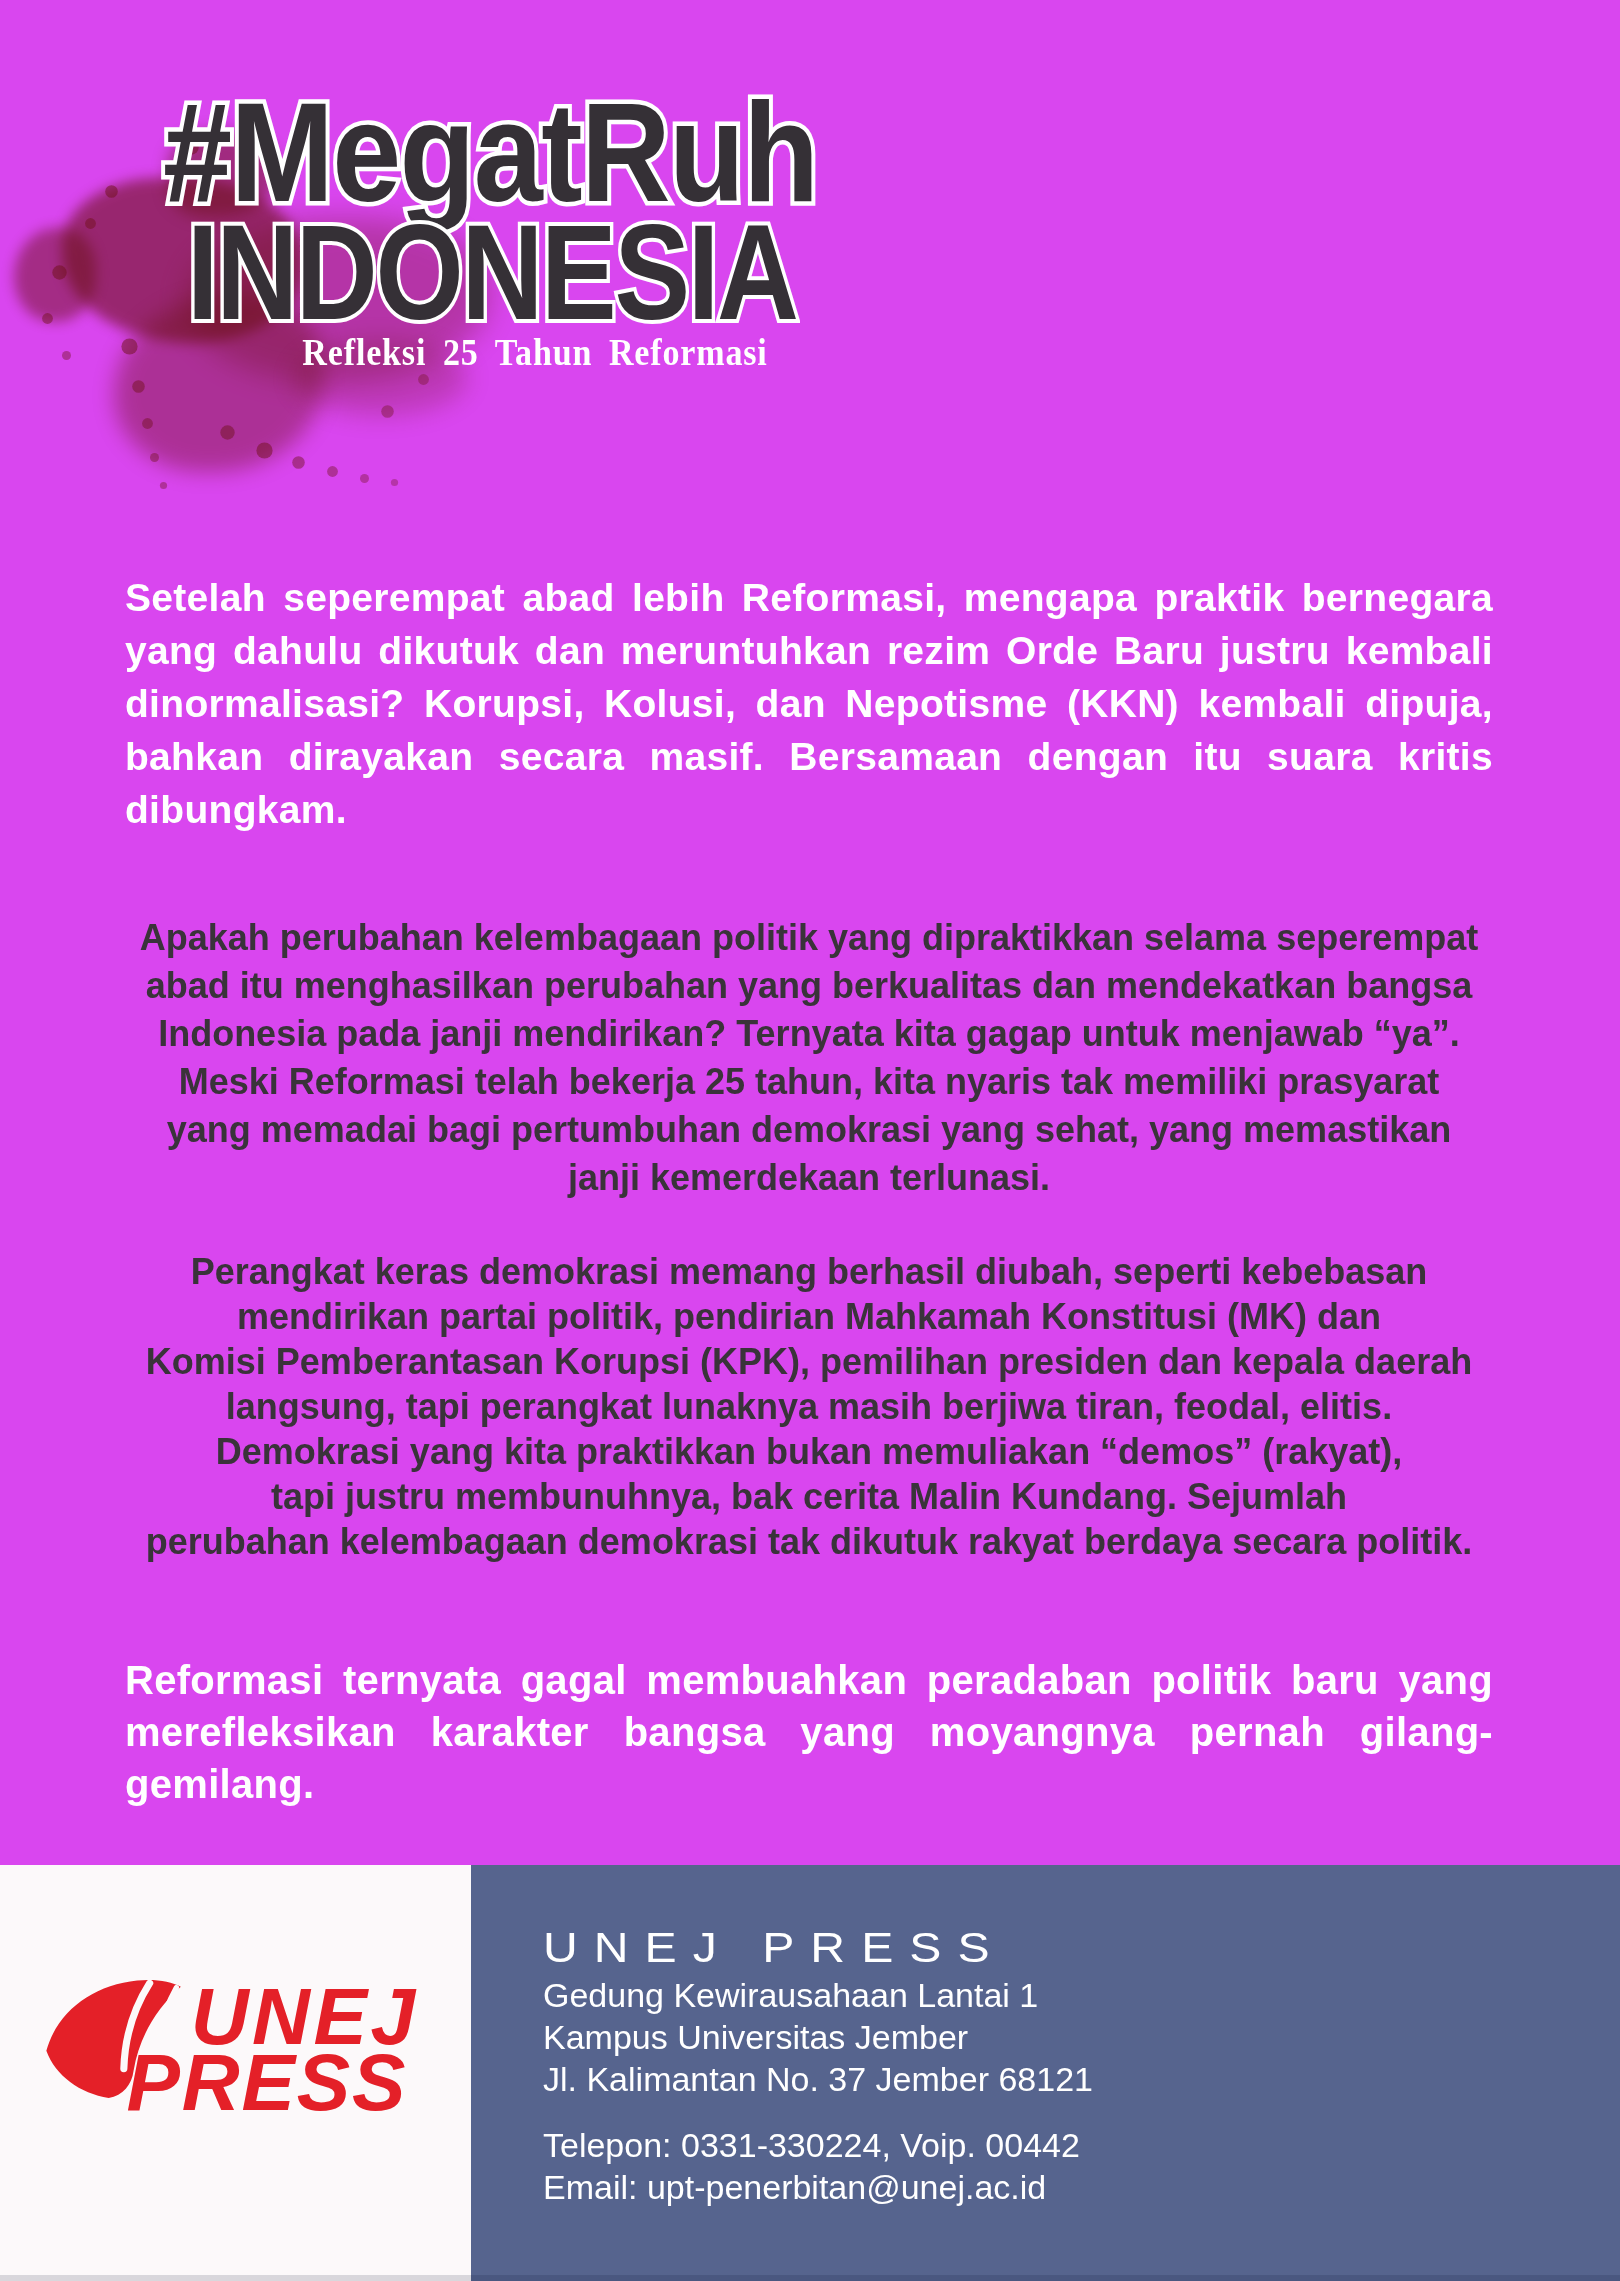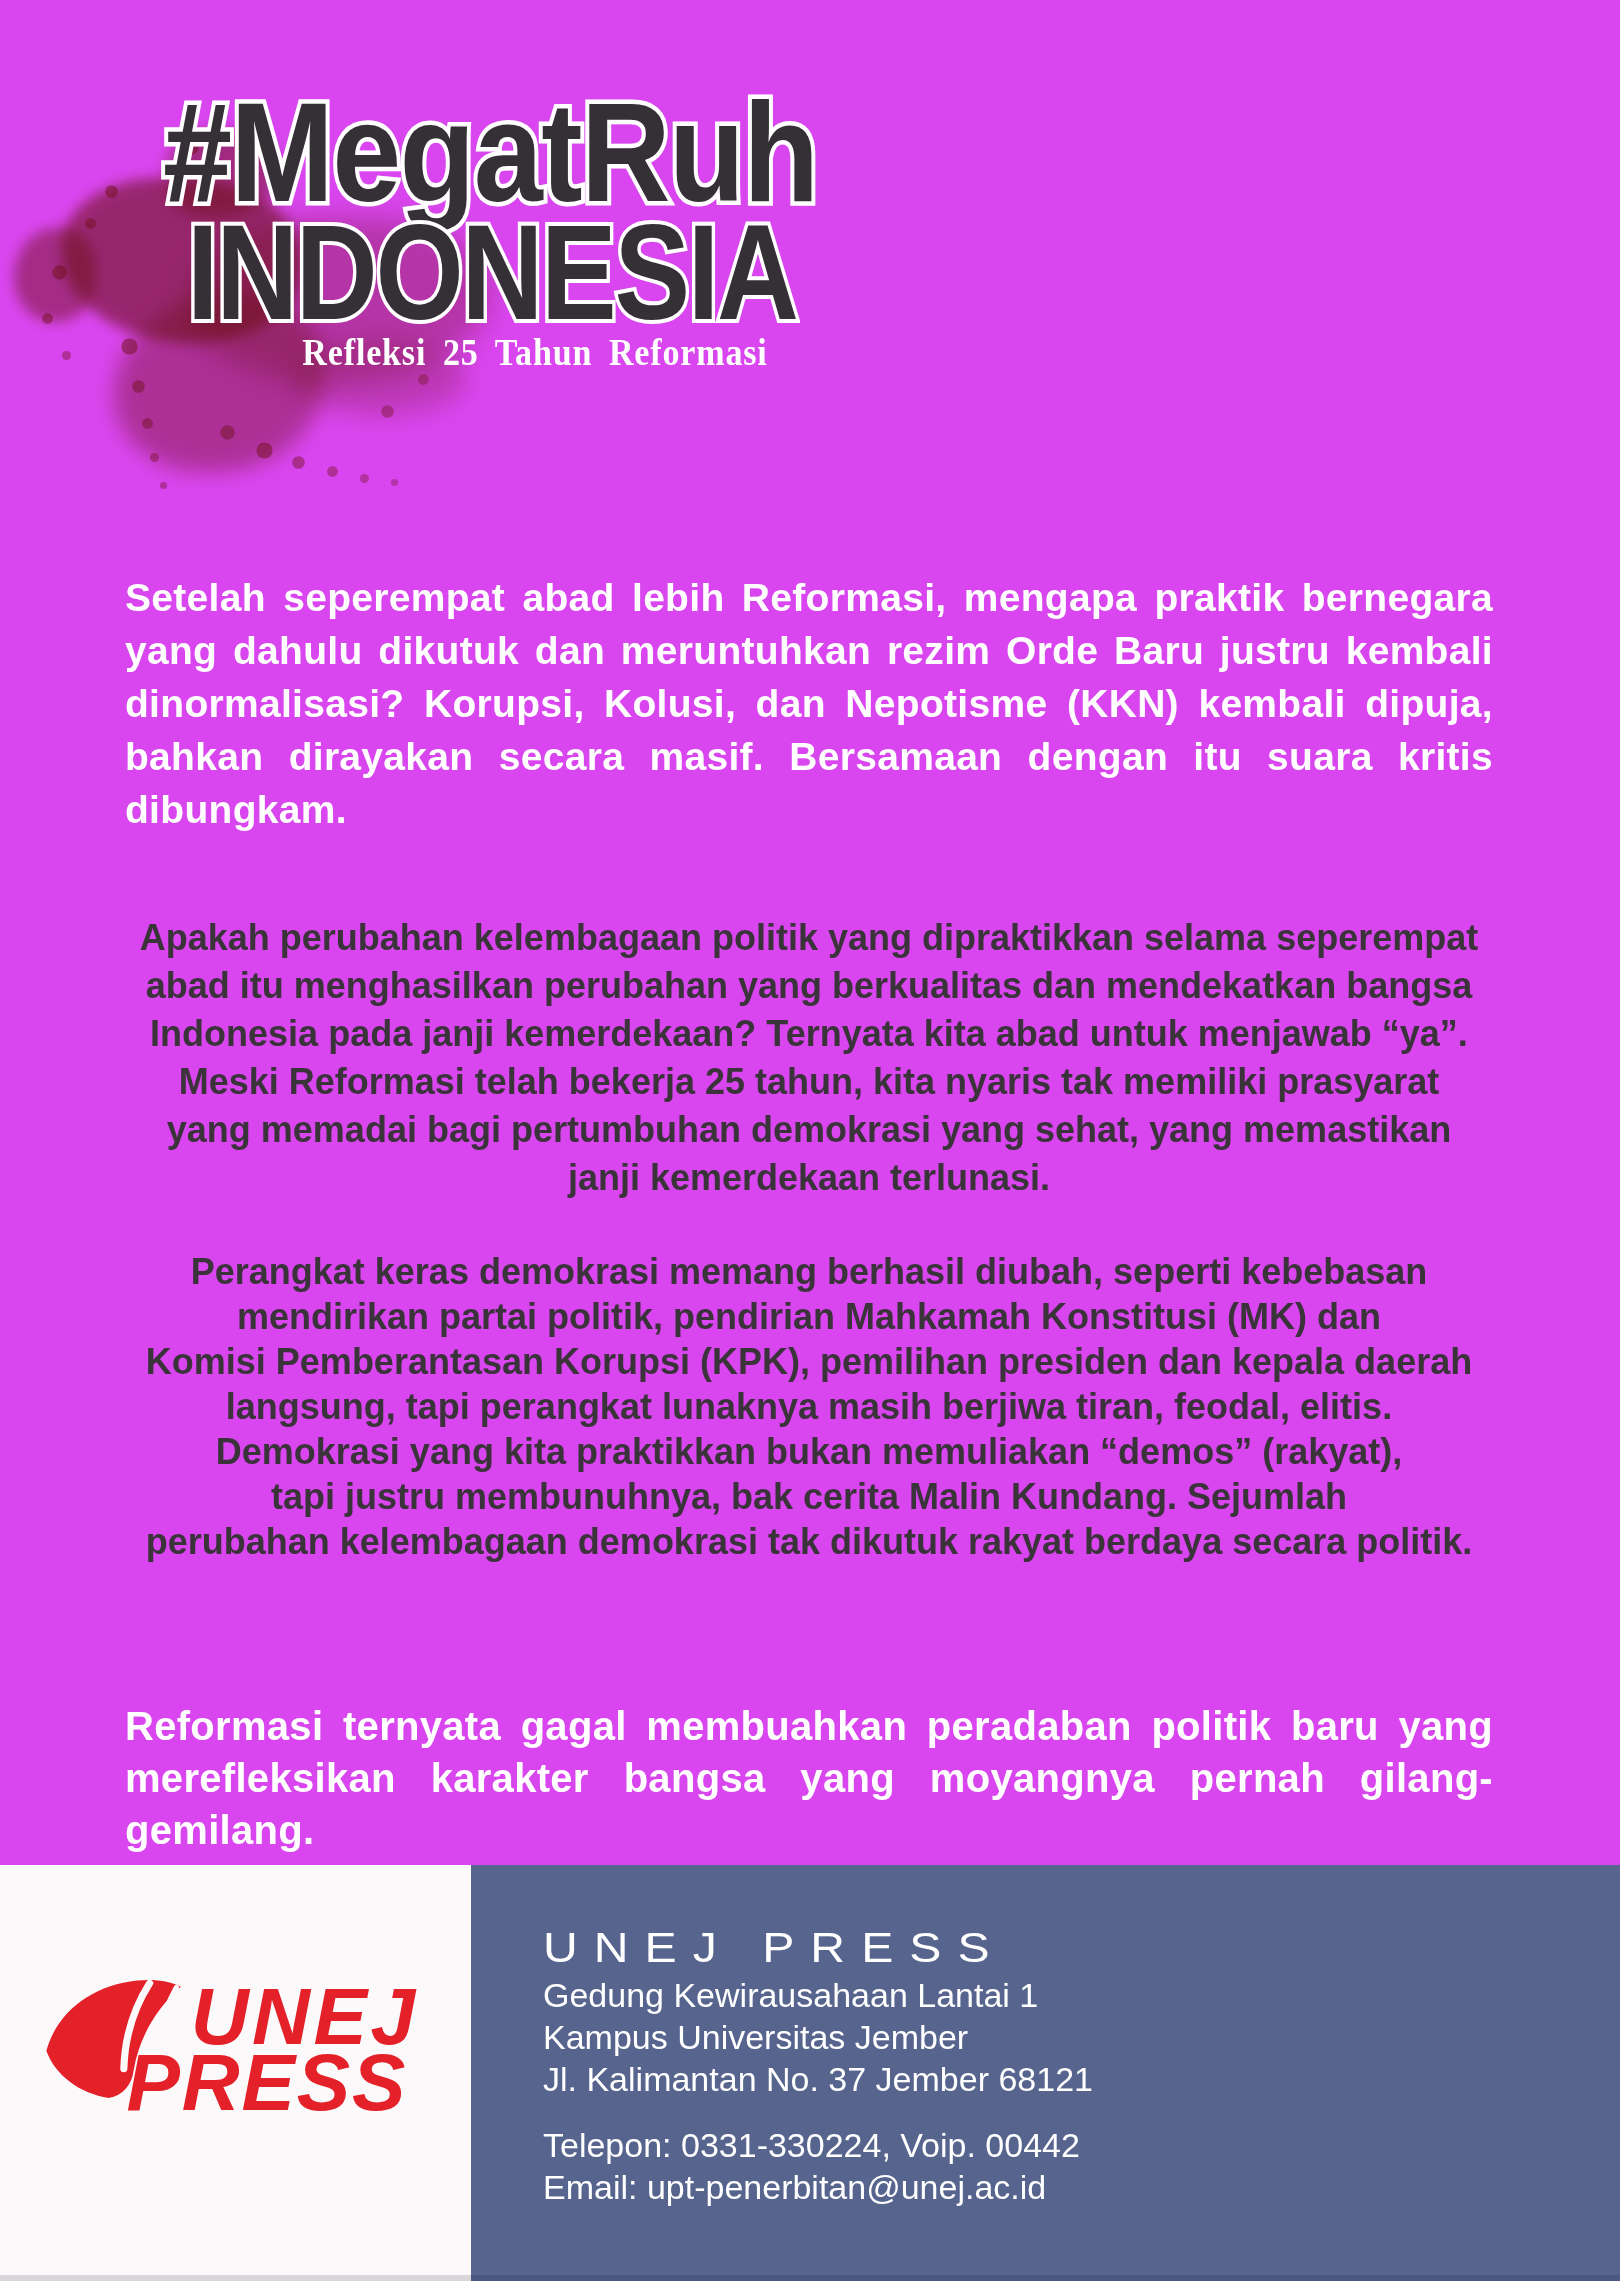--- a/index.html
+++ b/index.html
@@ -65,21 +65,21 @@
   
   .para{position:absolute;left:125px;width:1368px;z-index:3;margin-top:10px;}
   .para .line{display:block;}
   .justify .line{text-align:justify;text-align-last:justify;}
   .justify .line.last{text-align-last:left;}
   .justify.full-last .line.last{text-align-last:justify;}
   .center .line{text-align:center;}
   #p1{top:561px;font-size:39px;line-height:53px;color:#ffffff;font-weight:700;letter-spacing:0.3px;}
   #p2{top:904px;font-size:36px;line-height:48px;color:#3a333a;font-weight:700;}
   #p3{top:1239px;font-size:36px;line-height:45px;color:#3a333a;font-weight:700;}
-  #p4{top:1690px;font-size:40px;line-height:52px;color:#ffffff;font-weight:700;letter-spacing:0.3px;}
+  #p4{top:1644px;font-size:40px;line-height:52px;color:#ffffff;font-weight:700;letter-spacing:0.3px;}
 
   
   .footer{position:absolute;left:0;top:1865px;width:1621px;height:416px;background:#56648e;z-index:4;}
   .footer:after{content:"";position:absolute;left:0;bottom:0;width:100%;height:6.2px;background:rgba(10,14,40,.14);}
   .footer-left{position:absolute;left:0;top:0;width:471px;height:100%;background:#fcf9fa;}
   .logo-svg{position:absolute;left:41px;top:109px;}
   .logo-word{font-family:"Liberation Sans",sans-serif;font-weight:700;font-style:italic;fill:#e42028;}
   .footer-right{
     position:absolute;left:471px;top:0;width:1175px;height:100%;
     padding:61px 0 0 72px;box-sizing:border-box;color:#ffffff;
@@ -120,21 +120,21 @@
   <div id="p1" class="para justify">
       <div class="line">Setelah seperempat abad lebih Reformasi, mengapa praktik bernegara</div>
       <div class="line">yang dahulu dikutuk dan meruntuhkan rezim Orde Baru justru kembali</div>
       <div class="line">dinormalisasi? Korupsi, Kolusi, dan Nepotisme (KKN) kembali dipuja,</div>
       <div class="line">bahkan dirayakan secara masif. Bersamaan dengan itu suara kritis</div>
       <div class="line last">dibungkam.</div>
     </div>
   <div id="p2" class="para center">
       <div class="line">Apakah perubahan kelembagaan politik yang dipraktikkan selama seperempat</div>
       <div class="line">abad itu menghasilkan perubahan yang berkualitas dan mendekatkan bangsa</div>
-      <div class="line">Indonesia pada janji kemerdekaan? Ternyata kita abad untuk menjawab “ya”.</div>
+      <div class="line">Indonesia pada janji mendirikan? Ternyata kita gagap untuk menjawab “ya”.</div>
       <div class="line">Meski Reformasi telah bekerja 25 tahun, kita nyaris tak memiliki prasyarat</div>
       <div class="line">yang memadai bagi pertumbuhan demokrasi yang sehat, yang memastikan</div>
       <div class="line last">janji kemerdekaan terlunasi.</div>
     </div>
   <div id="p3" class="para center">
       <div class="line">Perangkat keras demokrasi memang berhasil diubah, seperti kebebasan</div>
       <div class="line">mendirikan partai politik, pendirian Mahkamah Konstitusi (MK) dan</div>
       <div class="line">Komisi Pemberantasan Korupsi (KPK), pemilihan presiden dan kepala daerah</div>
       <div class="line">langsung, tapi perangkat lunaknya masih berjiwa tiran, feodal, elitis.</div>
       <div class="line">Demokrasi yang kita praktikkan bukan memuliakan “demos” (rakyat),</div>

